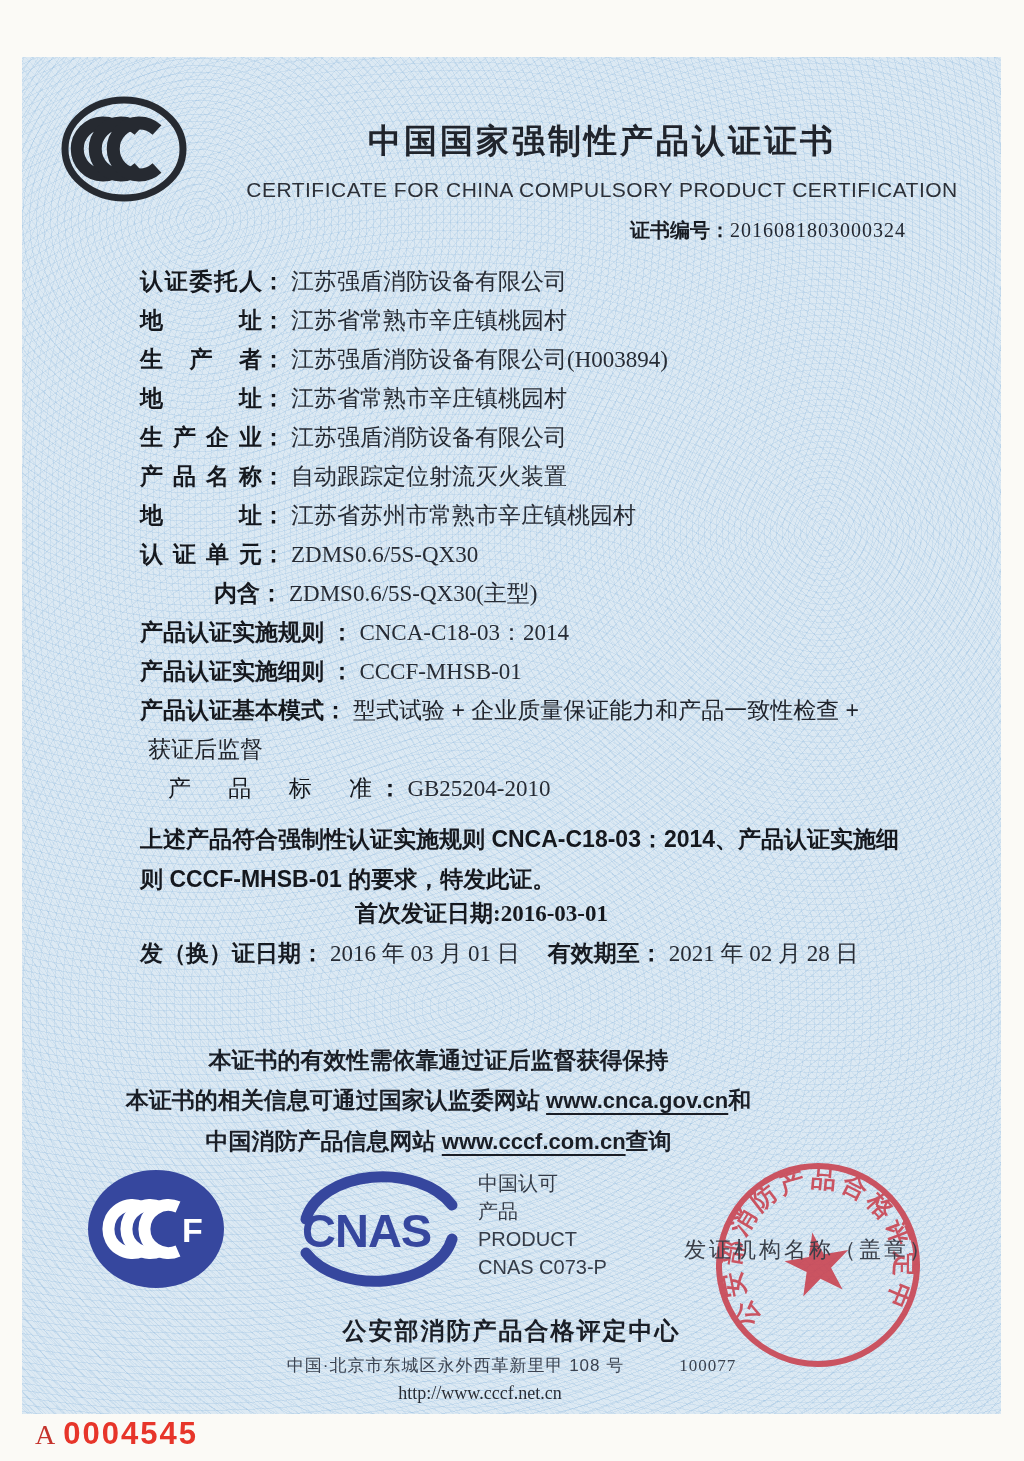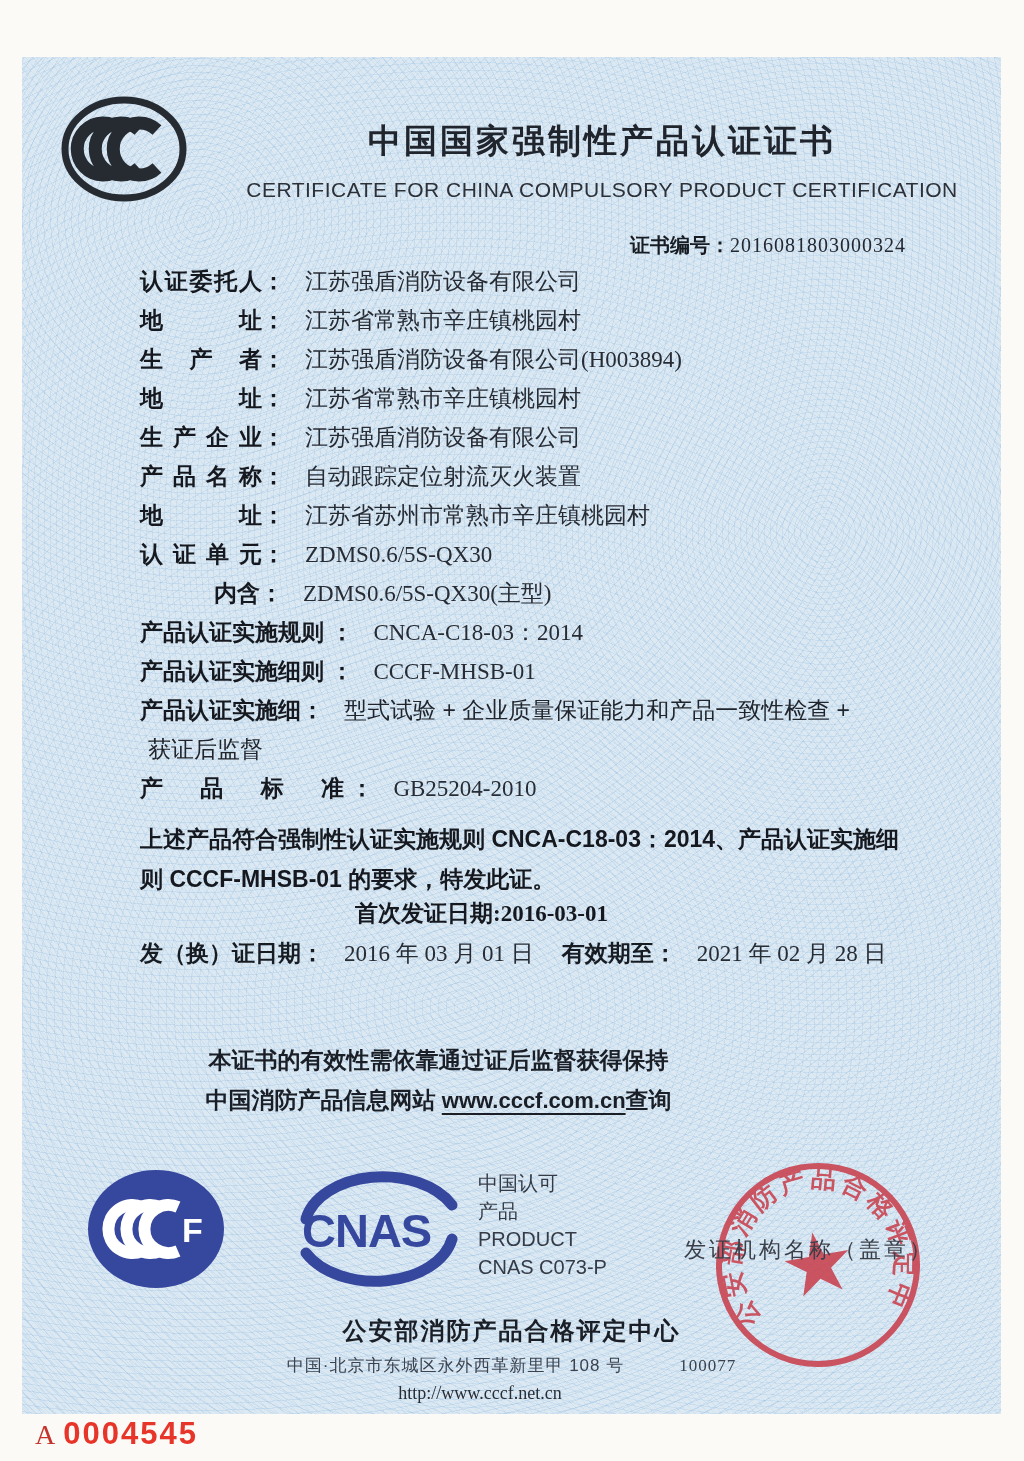--- a/index.html
+++ b/index.html
@@ -17,24 +17,24 @@
   .cjk-b{font-weight:700;color:#171b22;}
   .title{font-size:33px;letter-spacing:3px;color:#20242c;font-weight:700;}
   .subtitle{font-size:21px;letter-spacing:.5px;color:#2c3038;margin-top:14px;}
   .certno{font-size:20px;color:#232832;}
   .certno .num{font-family:"Liberation Serif",serif;letter-spacing:1px;}
   .fields{position:absolute;left:118px;top:212px;width:800px;font-size:23px;color:#232832;}
   .row{height:25px;line-height:25px;margin-bottom:14px;white-space:nowrap;}
   .lbl{display:inline-block;width:122px;text-align:justify;text-align-last:justify;
        font-weight:700;color:#15181e;vertical-align:top;}
   .lblsp{display:inline-block;width:204px;text-align:justify;text-align-last:justify;
-       font-weight:700;color:#15181e;vertical-align:top;}
+       font-weight:400;color:#15181e;vertical-align:top;margin-left:28px;}
   .lblw{font-weight:700;color:#15181e;}
   .colon{font-weight:700;color:#15181e;}
-  .val{font-family:"Liberation Serif",serif;color:#262b34;margin-left:20px;}
+  .val{font-family:"Liberation Serif",serif;color:#262b34;margin-left:6px;}
   .statement{position:absolute;left:118px;top:762px;width:800px;font-size:23px;line-height:40px;
        font-weight:700;color:#15181e;}
   .first-issue{position:absolute;left:333px;top:841px;font-size:23px;font-weight:700;color:#15181e;}
   .first-issue .val{font-weight:700;color:#15181e;margin-left:0;}
   .issue-row{position:absolute;left:118px;top:881px;font-size:23px;white-space:nowrap;}
   .notice{position:absolute;left:0;top:983px;width:833px;text-align:center;
        font-size:23px;line-height:40px;font-weight:700;color:#1a1e26;}
   .url{font-family:"Liberation Sans",sans-serif;font-weight:700;font-size:22px;
        text-decoration:underline;text-underline-offset:5px;}
   .accred{position:absolute;left:456px;top:1112px;font-size:20px;line-height:28px;color:#343b47;}
@@ -63,21 +63,21 @@
     <path d="M 63 36 A 26 26 0 1 0 63 74" fill="none" stroke="#262a31" stroke-width="13"></path>
     <path d="M 81 36 A 26 26 0 1 0 81 74" fill="none" stroke="#262a31" stroke-width="13"></path>
     <path d="M 99 36 A 26 26 0 1 0 99 74" fill="none" stroke="#262a31" stroke-width="13"></path>
   </svg>
 
   <div class="abs" style="left:205px;top:62px;width:750px;text-align:center">
     <div class="title">中国国家强制性产品认证证书</div>
     <div class="subtitle">CERTIFICATE FOR CHINA COMPULSORY PRODUCT CERTIFICATION</div>
   </div>
 
-  <div class="abs certno" style="top:175px;right:95px">
+  <div class="abs certno" style="top:160px;right:95px">
     <span class="cjk-b">证书编号：</span><span class="num">2016081803000324</span>
   </div>
 
   <div class="fields">
     <div class="row">
       <span class="lbl">认证委托人</span><span class="colon">：</span><span class="val">江苏强盾消防设备有限公司</span>
     </div>
     <div class="row">
       <span class="lbl">地址</span><span class="colon">：</span><span class="val">江苏省常熟市辛庄镇桃园村</span>
     </div>
@@ -102,21 +102,21 @@
     <div class="row" style="margin-left:74px">
       <span class="lblw">内含</span><span class="colon">：</span><span class="val">ZDMS0.6/5S-QX30(主型)</span>
     </div>
     <div class="row">
       <span class="lblw">产品认证实施规则 ：</span><span class="val">CNCA-C18-03：2014</span>
     </div>
     <div class="row">
       <span class="lblw">产品认证实施细则 ：</span><span class="val">CCCF-MHSB-01</span>
     </div>
     <div class="row">
-      <span class="lblw">产品认证实施细：</span><span class="val" style="font-family:'Liberation Sans',sans-serif;color:#20242c">型式试验 + 企业质量保证能力和产品一致性检查 +</span>
+      <span class="lblw">产品认证基本模式：</span><span class="val" style="font-family:'Liberation Sans',sans-serif;color:#20242c">型式试验 + 企业质量保证能力和产品一致性检查 +</span>
     </div>
     <div class="row">
       <span class="val" style="margin-left:8px;font-family:'Liberation Sans',sans-serif;color:#20242c">获证后监督</span>
     </div>
     <div class="row">
       <span class="lblsp">产品标准</span><span class="colon"> ：</span><span class="val">GB25204-2010</span>
     </div>
   </div>
 
   <div class="statement">
@@ -127,20 +127,24 @@
   <div class="first-issue">
     <span class="val">首次发证日期:2016-03-01</span>
   </div>
 
   <div class="issue-row">
     <span class="cjk-b">发（换）证日期：</span><span class="val">2016 年 03 月 01 日</span><span class="cjk-b" style="margin-left:28px">有效期至：</span><span class="val">2021 年 02 月 28 日</span>
   </div>
 
   <div class="notice">
     <div>本证书的有效性需依靠通过证后监督获得保持</div>
+    <div>
+      <span>本证书的相关信息可通过国家认监委网站</span>
+      <span class="url">www.cnca.gov.cn</span><span>和</span>
+    </div>
     <div>
       <span>中国消防产品信息网站</span>
       <span class="url">www.cccf.com.cn</span><span>查询</span>
     </div>
   </div>
 
   <svg class="abs" style="left:60px;top:1108px" width="148" height="128" viewBox="0 0 148 128">
     <ellipse cx="74" cy="64" rx="68" ry="59" fill="#36479e"></ellipse>
     <path d="M 60 42 A 24 24 0 1 0 60 86" fill="none" stroke="#ffffff" stroke-width="12"></path>
     <path d="M 78 42 A 24 24 0 1 0 78 86" fill="none" stroke="#ffffff" stroke-width="12"></path>

